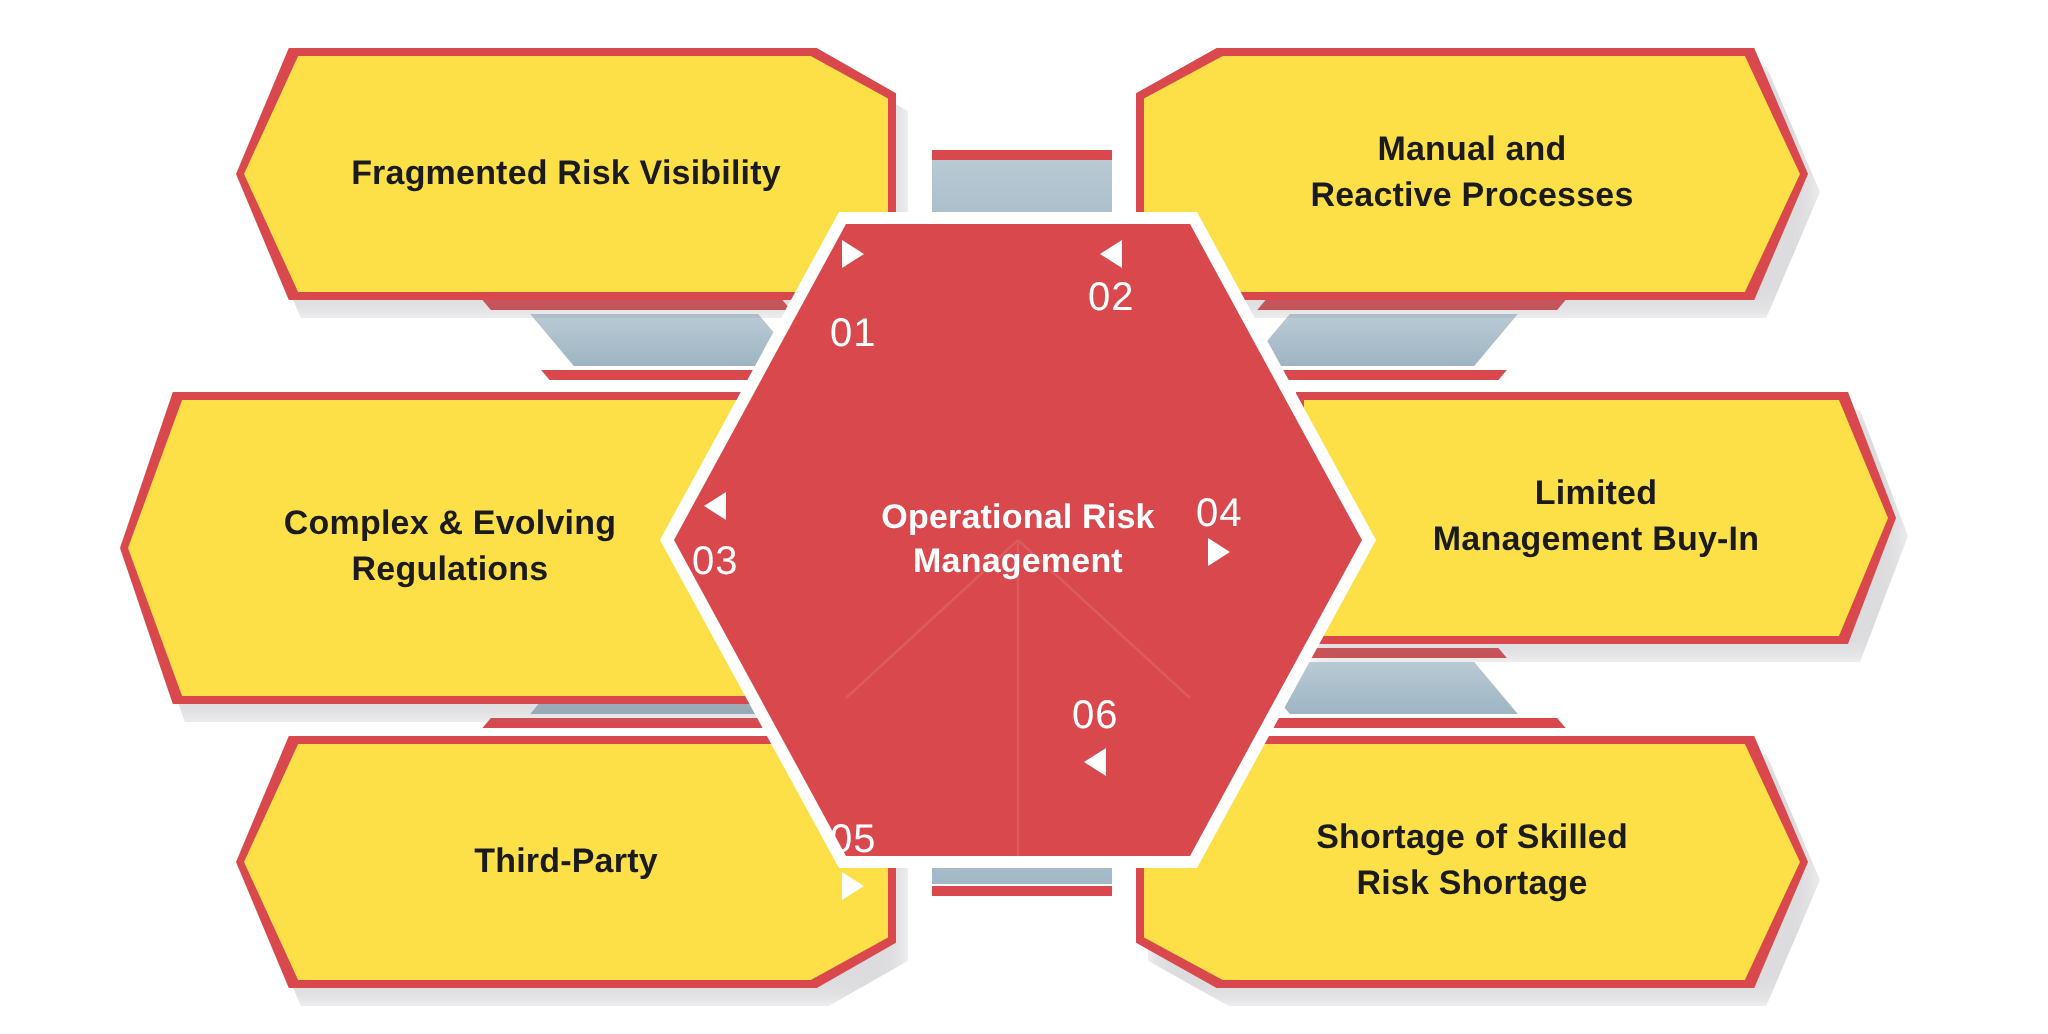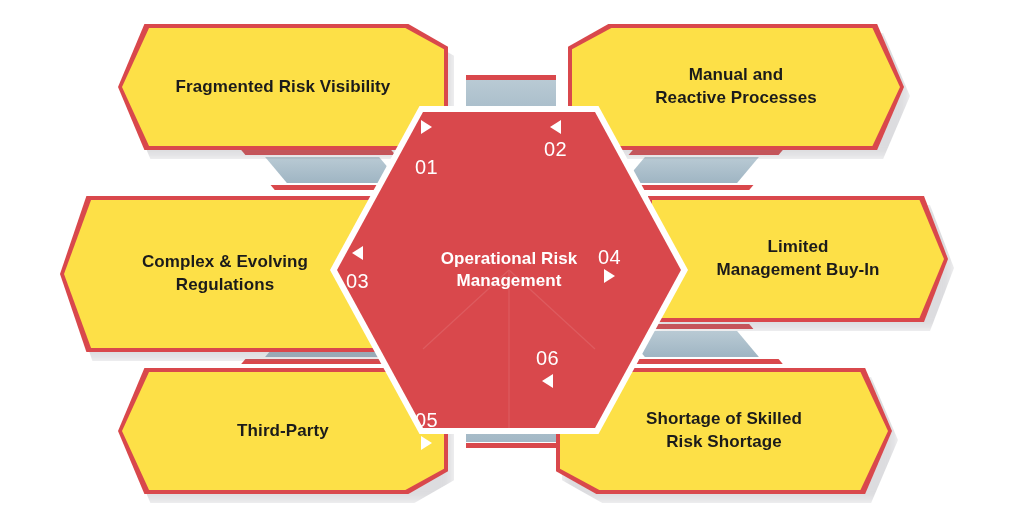--- a/index.html
+++ b/index.html
@@ -258,21 +258,21 @@
     clip-path: polygon(12% 0%, 91.6% 0%, 100% 50%, 91.6% 100%, 12% 100%, 0% 82%, 0% 18%);
   }
 
   
   .card-tl { left: 118px; top: 24px;  width: 330px; height: 126px; }
   .card-ml { left: 60px;  top: 196px; width: 330px; height: 156px; }
   .card-bl { left: 118px; top: 368px; width: 330px; height: 126px; }
 
   .card-tr { left: 568px; top: 24px;  width: 336px; height: 126px; }
   .card-mr { left: 648px; top: 196px; width: 300px; height: 126px; }
-  .card-br { left: 556px; top: 368px; width: 336px; height: 126px; }
+  .card-br { left: 568px; top: 368px; width: 336px; height: 126px; }
 </style>
 </head>
 <body>
 
 <div id="stage">
 
   <div class="connector conn-v conn-top">
     <div class="conn-inner">
       <div class="conn-band"></div>
       <div class="conn-rule"></div>

